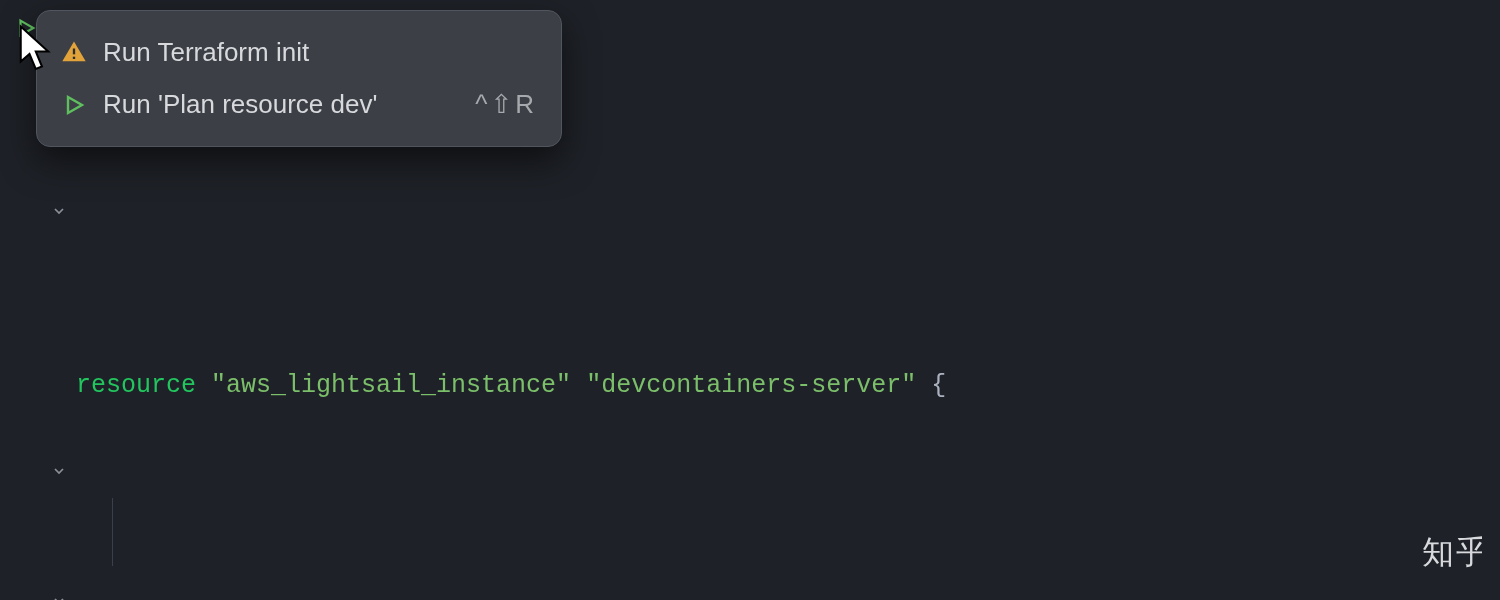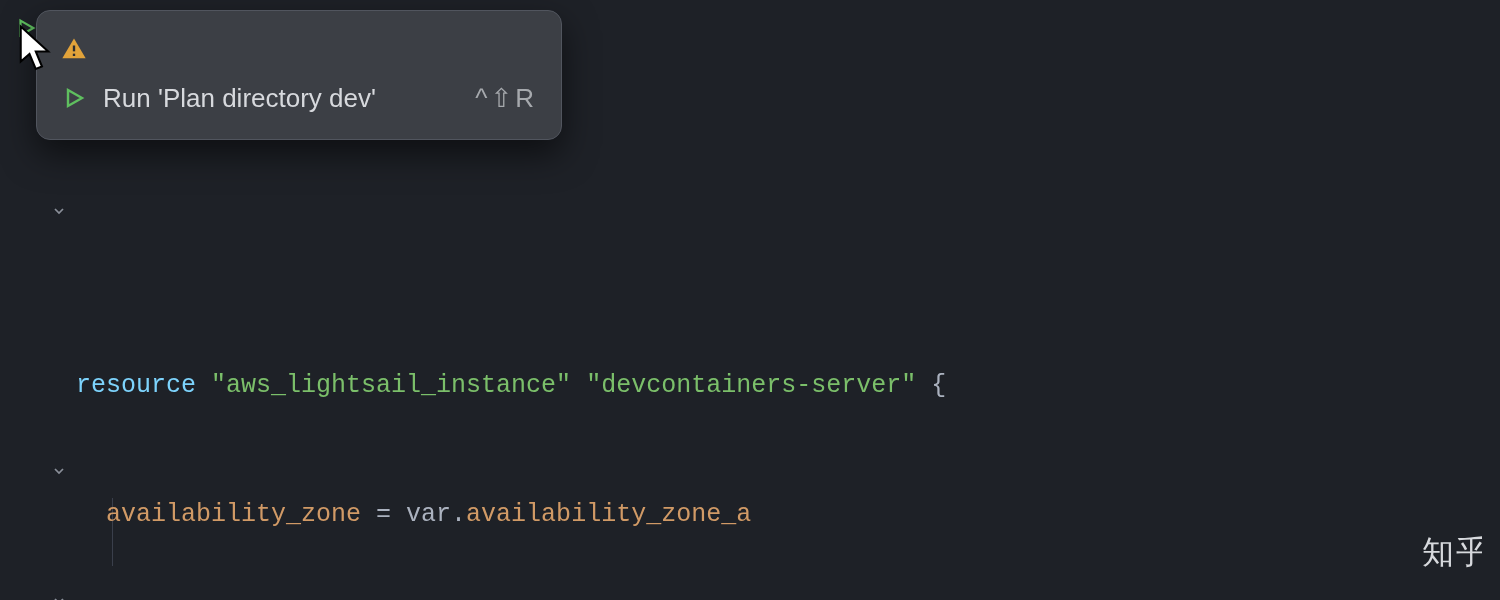--- a/index.html
+++ b/index.html
@@ -25,21 +25,21 @@
   left: 12px;
   width: 28px; height: 28px;
   display: flex; align-items: center; justify-content: center;
 }
 .code {
   position: absolute;
   left: 76px; top: 0; right: 0; bottom: 0;
   white-space: pre;
   line-height: 1.72;
 }
-.kw { color: #7dd3fc; }
+.kw { color: #22c55e; }
 .attr { color: #d19a66; }
 .str { color: #7bbf6a; }
 .ident { color: #abb2bf; }
 .punct { color: #abb2bf; }
 .fold-chevron {
   position: absolute;
   left: 48px;
   width: 22px; height: 22px;
   display: flex; align-items: center; justify-content: center;
   color: #8a8f99;
@@ -125,48 +125,48 @@
         <path d="M6 9 L12 15 L18 9" fill="none" stroke="#8a8f99" stroke-width="2.6"></path>
       </svg>
   </span>
 </div>
 
 <div class="indent-guide"></div>
 
 <div class="code">
   <div style="height:192px;"></div>
   <div><span class="kw">resource</span> <span class="str">"aws_lightsail_instance"</span> <span class="str">"devcontainers-server"</span> <span class="punct">{</span></div>
-  <div>  <span class="attr">availability_zone</span><span class="ident"> = </span><span class="ident">var</span><span class="punct">.</span><span class="attr">availability_zone_a</span></div>
   
   
   
   
   
   
   
   
 </div>
 
 <div class="menu">
   <div class="menu-item">
     <span class="slot-icon">
       <svg width="28" height="28" viewBox="0 0 24 24">
           <path d="M12 3 L22 20 L2 20 Z" fill="#e2a33a"></path>
           <rect x="11" y="9" width="2" height="5" fill="#2b2d31"></rect>
           <rect x="11" y="16" width="2" height="2" fill="#2b2d31"></rect>
         </svg>
     </span>
+    <span class="label">Run Terraform init</span>
   </div>
   <div class="menu-item">
     <span class="slot-icon">
       <svg width="24" height="24" viewBox="0 0 24 24">
           <path d="M6 4 L20 12 L6 20 Z" fill="none" stroke="#5fbf5f" stroke-width="2.4"></path>
         </svg>
     </span>
-    <span class="label">Run 'Plan directory dev'</span>
+    <span class="label">Run 'Plan resource dev'</span>
     <span class="shortcut">^⇧R</span>
   </div>
 </div>
 
 <div class="cursor">
   <svg width="42" height="50" viewBox="0 0 32 40">
     <path d="M3 2 L3 30 L10 24 L15 36 L20 34 L15 22 L25 22 Z" fill="#ffffff" stroke="#000000" stroke-width="1.6"></path>
   </svg>
 </div>
 

